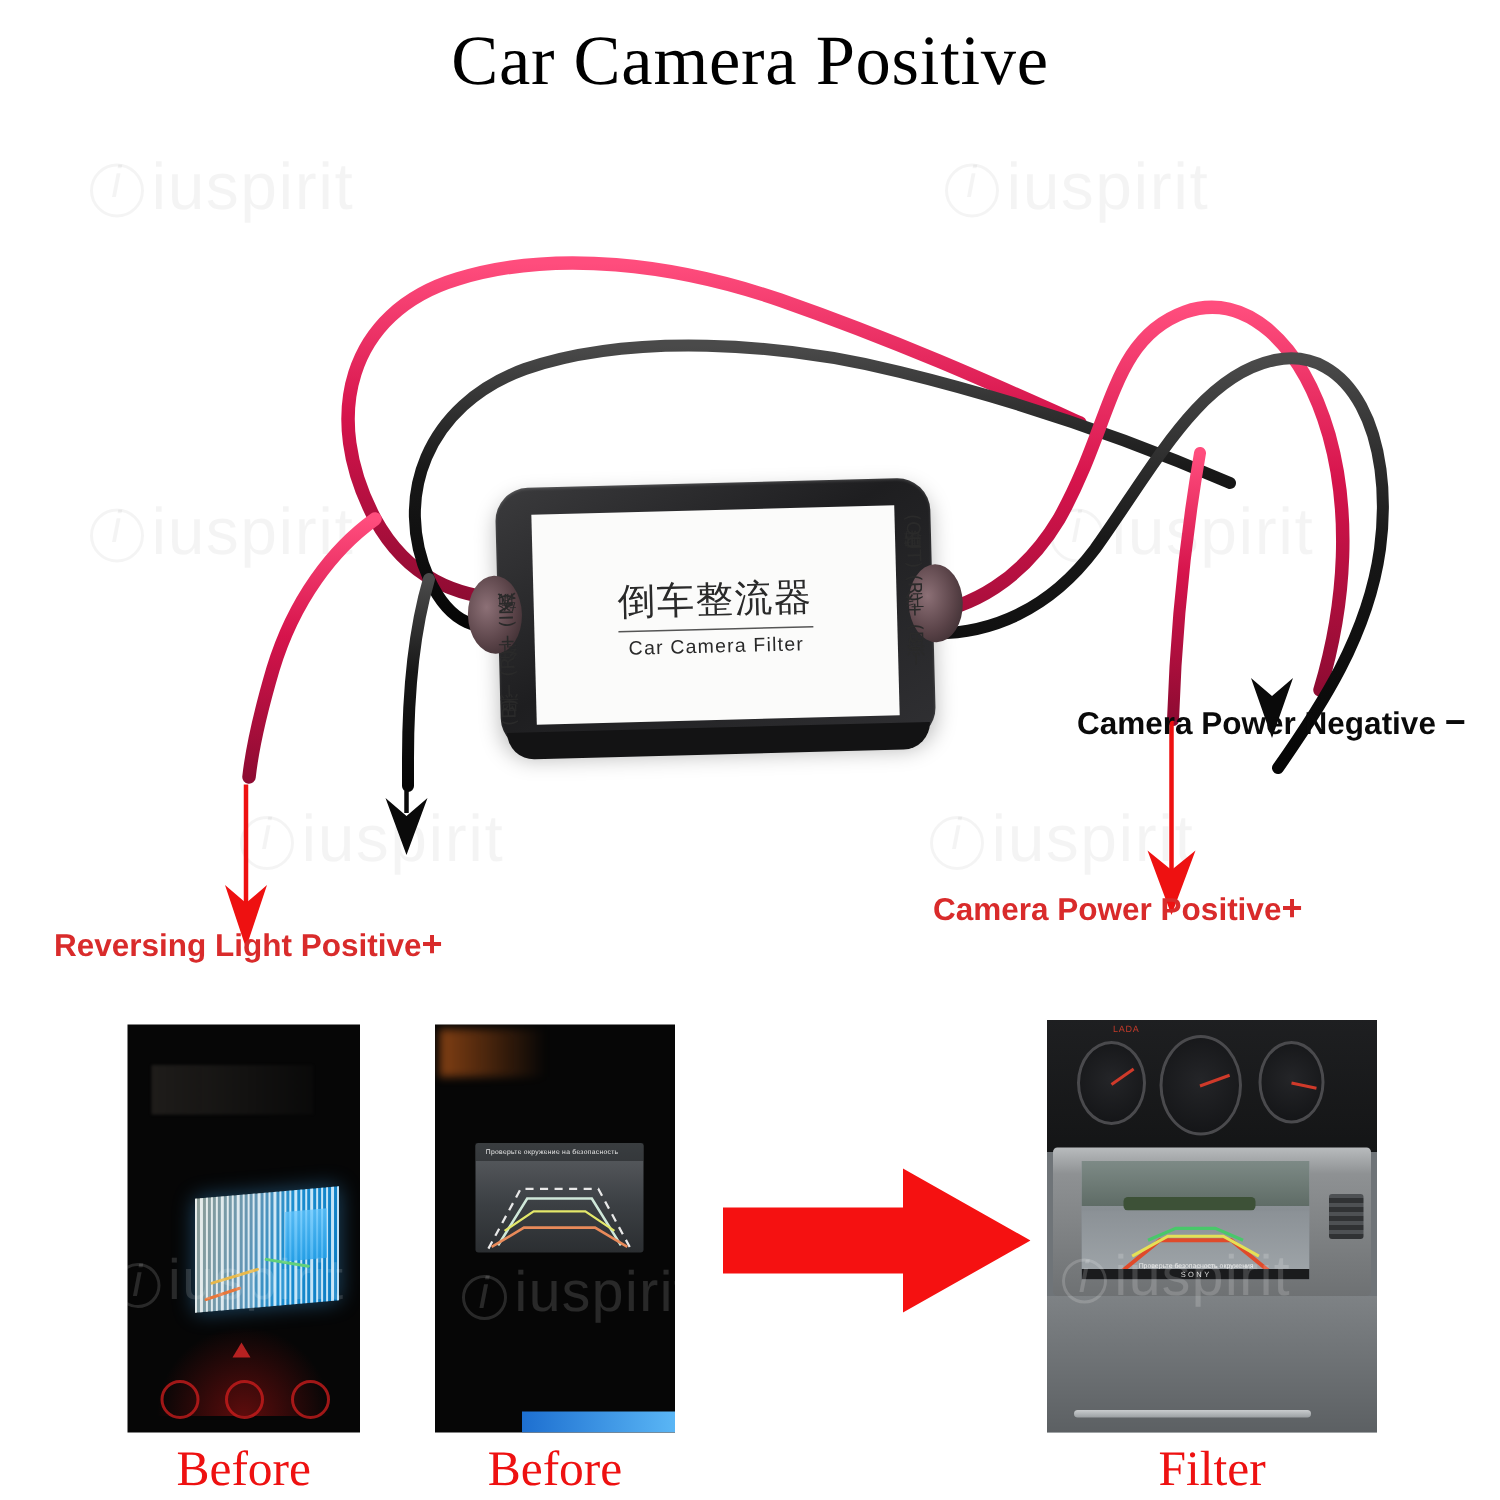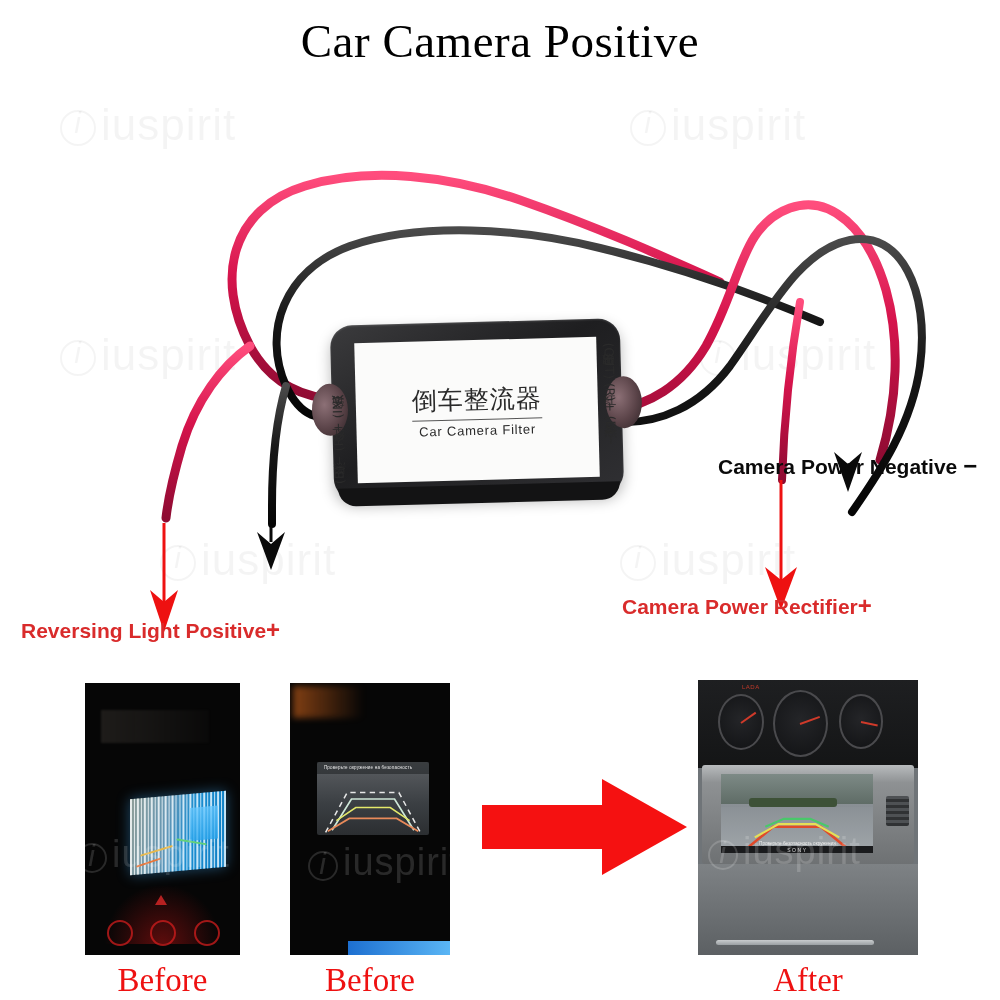--- a/index.html
+++ b/index.html
@@ -359,30 +359,30 @@
     <line x1="271" y1="447" x2="271" y2="462" stroke="#0a0a0a" stroke-width="3"></line>
     <polygon points="271,490 257,452 271,464 285,452" fill="#0a0a0a"></polygon>
 
     <line x1="781" y1="400" x2="781" y2="500" stroke="#ee1111" stroke-width="3"></line>
     <polygon points="781,530 765,487 781,500 797,487" fill="#ee1111"></polygon>
 
     <line x1="848" y1="434" x2="848" y2="350" stroke="#0a0a0a" stroke-width="0"></line>
     <polygon points="848,412 834,372 848,384 862,372" fill="#0a0a0a"></polygon>
   </svg>
 
-  <div class="anno-txt t-red" style="left:21px; top:536px; font-size:21px;">
+  <div class="anno-txt t-red" style="left:36px; top:536px; font-size:21px;">
     <span>Reversing Light Positive</span><span style="font-size:24px;">+</span>
   </div>
 
 
   <div class="anno-txt t-red" style="left:622px; top:512px; font-size:21px;">
-    <span>Camera Power Rectifier</span><span style="font-size:24px;">+</span>
-  </div>
-
-  <div class="anno-txt t-blk" style="left:718px; top:372px; font-size:21px;">
+    <span>Camera Power Positive</span><span style="font-size:24px;">+</span>
+  </div>
+
+  <div class="anno-txt t-blk" style="left:718px; top:388px; font-size:21px;">
     <span>Camera Power Negative</span> <span style="font-size:24px;">−</span>
   </div>
 </div>
 
 <div class="photo" style="left:85px; top:683px; width:155px; height:272px;">
   <div class="p1-top"></div>
   <div class="p1-screen">
     <div class="p1-dash"></div>
     <div class="p1-line" style="left:10%; top:70%; width:34%; background:#e8b84a; transform:rotate(-12deg);"></div>
     <div class="p1-line" style="left:48%; top:62%; width:32%; background:#62d07a; transform:rotate(14deg);"></div>
@@ -452,13 +452,13 @@
   </div>
 
   <div class="p3-lower">
     <div class="p3-slot"></div>
   </div>
 
   <div class="wm wm-dark" style="left:10px; top:150px; font-size:38px; color:rgba(255,255,255,0.17);">
     <span class="wm-c" style="width:30px;height:30px;border-color:rgba(255,255,255,0.17);"></span><span>iuspirit</span>
   </div>
 </div>
-<div class="cap" style="left:698px; top:962px; width:220px;">After</div>
+<div class="cap" style="left:698px; top:962px; width:220px;">Filter</div>
 
 </body></html>

